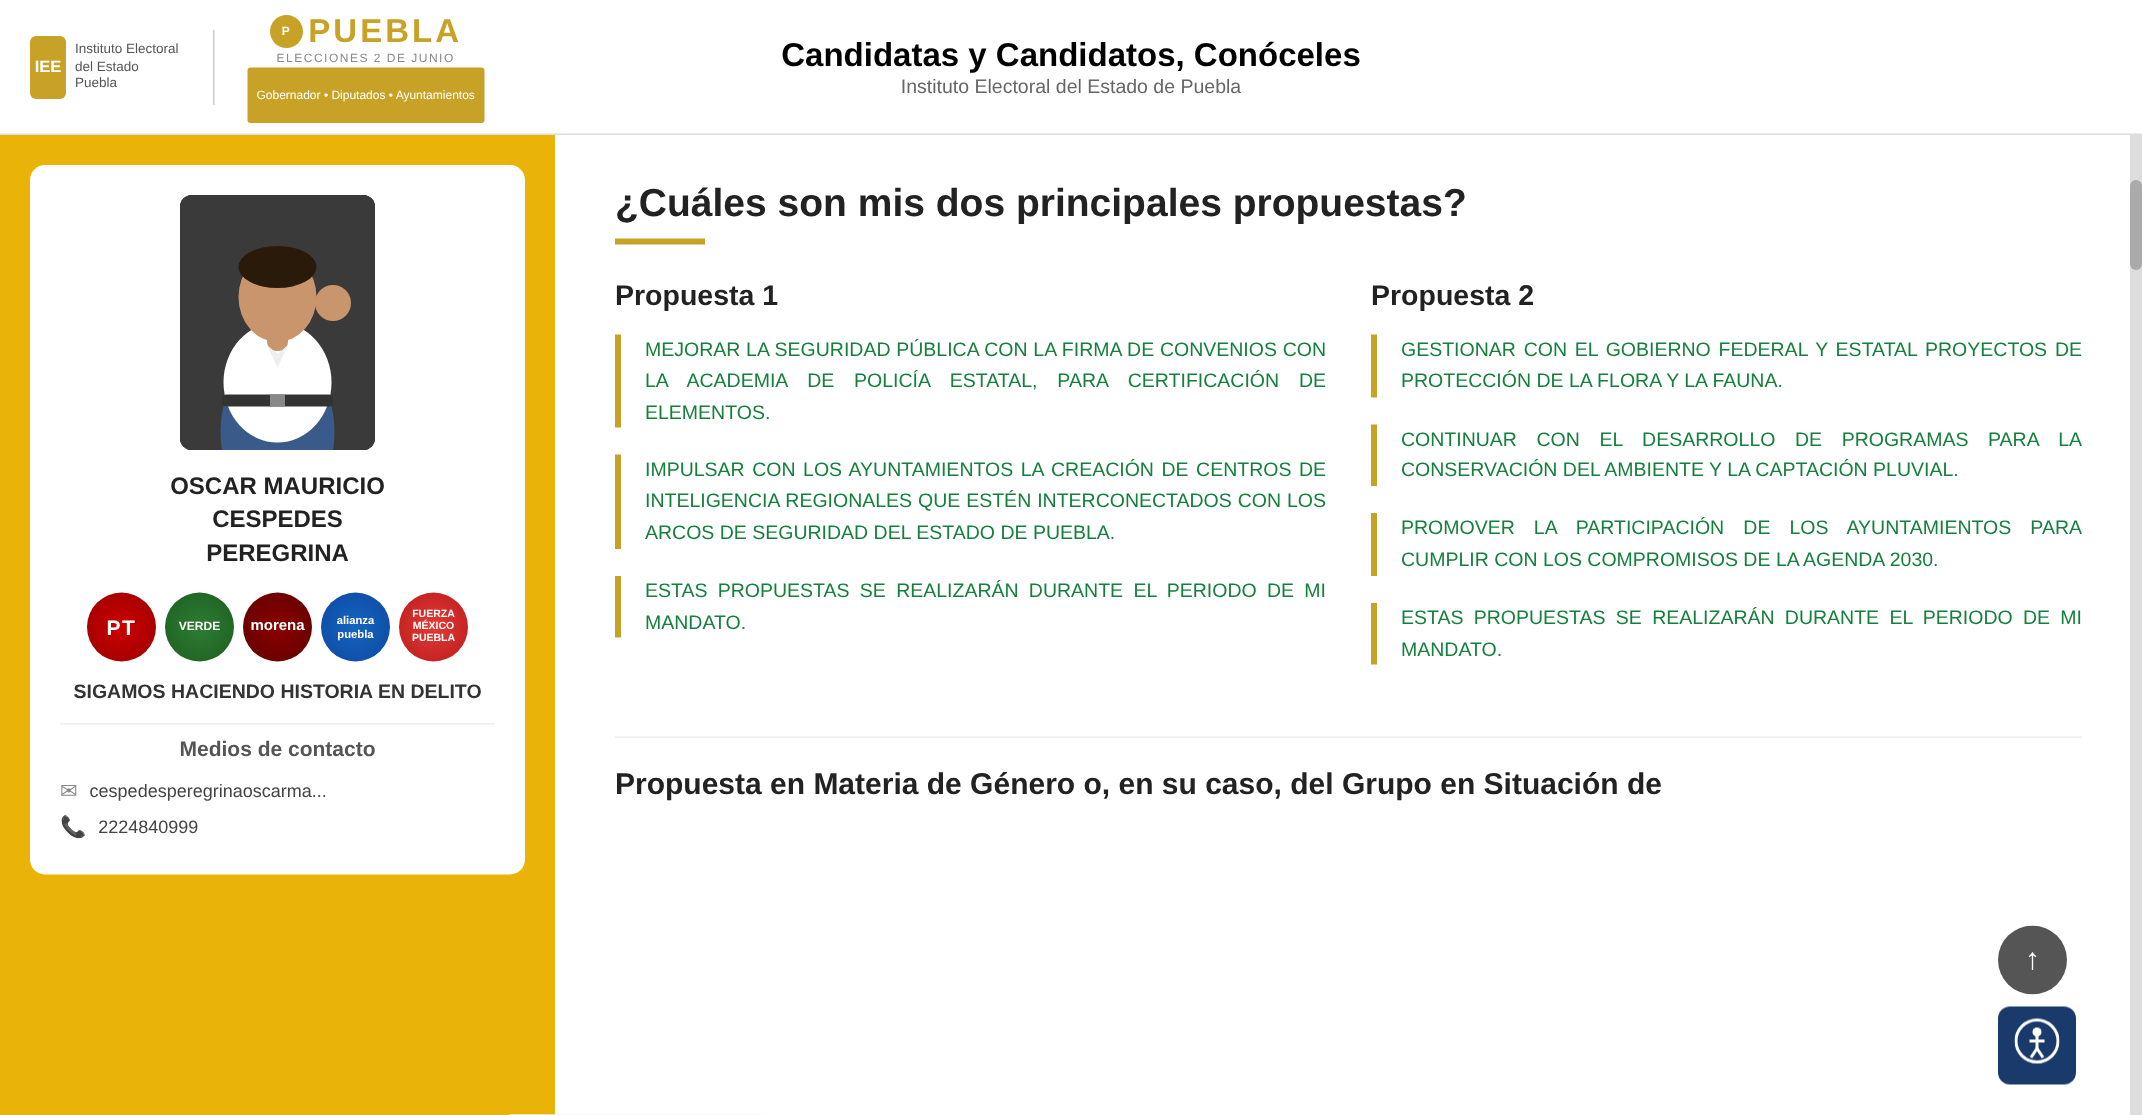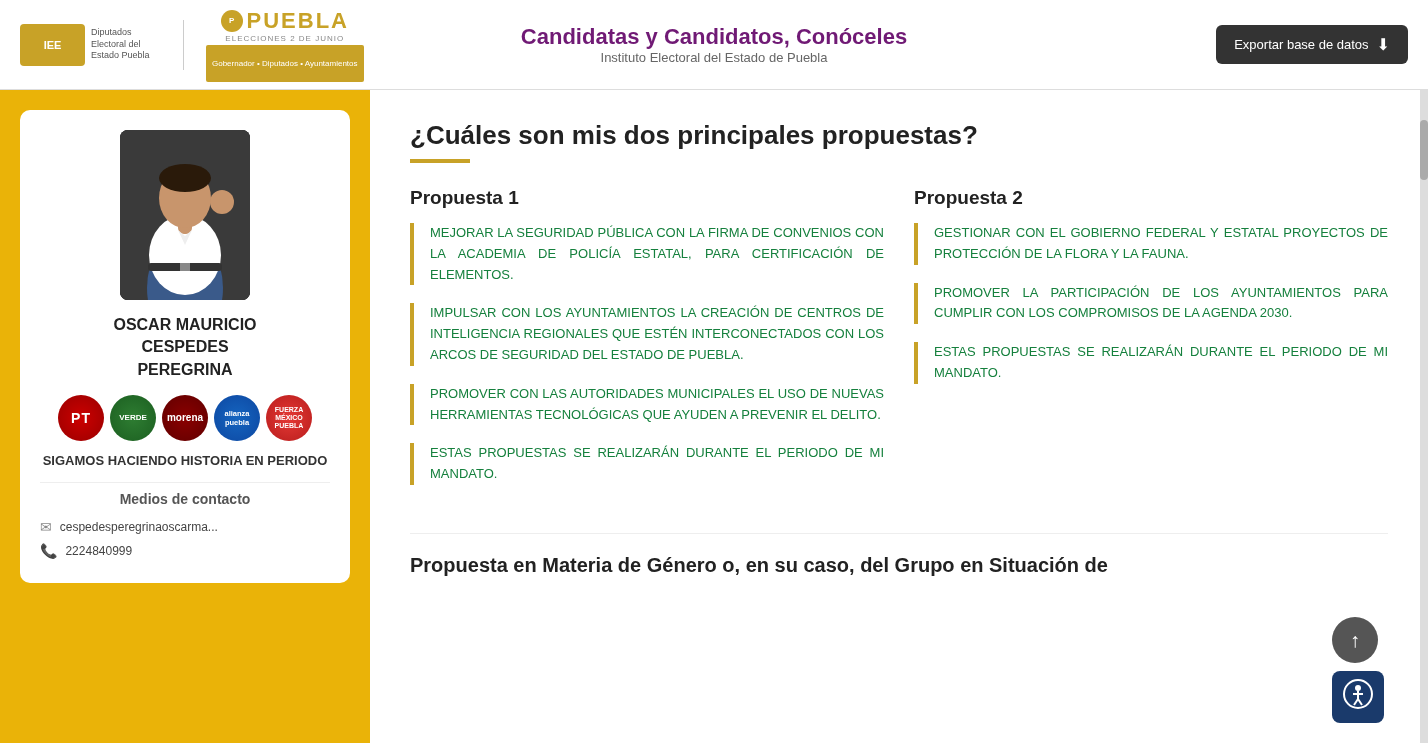--- a/index.html
+++ b/index.html
@@ -20,21 +20,21 @@
       align-items: center;
       gap: 10px;
     }
     .logo-iee {
       display: flex;
       align-items: center;
       gap: 6px;
     }
     .logo-iee-box {
       background: #c8a227;
-      width: 65px;
+      width: 24px;
       height: 42px;
       display: flex;
       align-items: center;
       justify-content: center;
       border-radius: 4px;
       color: white;
       font-weight: bold;
       font-size: 13px;
     }
     .logo-iee-text {
@@ -75,21 +75,21 @@
     }
     .header-center {
       position: absolute;
       left: 50%;
       transform: translateX(-50%);
       text-align: center;
     }
     .header-title {
       font-size: 22px;
       font-weight: bold;
-      color: #701a75;
+      color: #000000;
     }
     .header-subtitle {
       font-size: 13px;
       color: #666;
     }
     .header-btn {
       margin-left: auto;
       background: #333;
       color: white;
       border: none;
@@ -308,45 +308,41 @@
   </style>
 </head>
 <body>
 
 <header class="header">
   <div class="header-logos">
     <div class="logo-iee">
       <div class="logo-iee-box">
         <span style="font-size:11px;font-weight:900;">IEE</span>
       </div>
-      <div class="logo-iee-text">Diputados Electoral del Estado
+      <div class="logo-iee-text">Instituto Electoral del Estado
 Puebla</div>
     </div>
     <div class="divider-v"></div>
     <div class="logo-puebla">
       <div style="display:flex;align-items:center;gap:4px;">
         <div style="background:#c8a227;width:22px;height:22px;border-radius:50%;display:flex;align-items:center;justify-content:center;">
           <span style="font-size:8px;color:white;font-weight:bold;">P</span>
         </div>
         <span class="logo-puebla-top">PUEBLA</span>
       </div>
       <div class="logo-puebla-sub">ELECCIONES 2 DE JUNIO</div>
       <div class="logo-puebla-badge">Gobernador • Diputados • Ayuntamientos</div>
     </div>
   </div>
 
   <div class="header-center">
     <div class="header-title">Candidatas y Candidatos, Conóceles</div>
     <div class="header-subtitle">Instituto Electoral del Estado de Puebla</div>
   </div>
 
-  <button class="header-btn">
-    <span>Exportar base de datos</span>
-    <span style="font-size:16px;">⬇</span>
-  </button>
 </header>
 
 <div class="main-layout">
 
   <aside class="sidebar">
     <div class="candidate-card">
 
       <div class="candidate-photo">
 
         <svg width="130" height="170" viewBox="0 0 130 170" xmlns="http://www.w3.org/2000/svg">
@@ -381,21 +377,21 @@
         <div class="party-badge party-pt" style="font-size:14px;font-weight:900;letter-spacing:1px;">PT</div>
         <div class="party-badge party-verde" style="font-size:8px;">
           <span>VERDE</span>
         </div>
         <div class="party-badge party-morena" style="font-size:10px;">morena</div>
         <div class="party-badge party-alianza" style="font-size:7.5px;line-height:1.2;text-align:center;">alianza<br>puebla</div>
         <div class="party-badge party-fuerza" style="font-size:7px;line-height:1.2;text-align:center;">FUERZA<br>MÉXICO<br>PUEBLA</div>
       </div>
 
       <div class="candidate-slogan">SIGAMOS HACIENDO HISTORIA
-EN PERIODO</div>
+EN DELITO</div>
 
       <div class="contact-section">
         <div class="contact-title">Medios de contacto</div>
         <div class="contact-item">
           <span class="contact-icon">✉</span>
           <span>cespedesperegrinaoscarma...</span>
         </div>
         <div class="contact-item">
           <span class="contact-icon">📞</span>
           <span>2224840999</span>
@@ -413,32 +409,32 @@
       <div class="proposal-col">
         <div class="proposal-label">Propuesta 1</div>
 
         <div class="proposal-item">
           <p class="proposal-text">MEJORAR LA SEGURIDAD PÚBLICA CON LA FIRMA DE CONVENIOS CON LA ACADEMIA DE POLICÍA ESTATAL, PARA CERTIFICACIÓN DE ELEMENTOS.</p>
         </div>
         <div class="proposal-item">
           <p class="proposal-text">IMPULSAR CON LOS AYUNTAMIENTOS LA CREACIÓN DE CENTROS DE INTELIGENCIA REGIONALES QUE ESTÉN INTERCONECTADOS CON LOS ARCOS DE SEGURIDAD DEL ESTADO DE PUEBLA.</p>
         </div>
         <div class="proposal-item">
-          <p class="proposal-text">PROMOVER CON LAS AUTORIDADES MUNICIPALES EL USO DE NUEVAS HERRAMIENTAS TECNOLÓGICAS QUE AYUDEN A PREVENIR EL DELITO.</p>
-        </div>
-        <div class="proposal-item">
           <p class="proposal-text">ESTAS PROPUESTAS SE REALIZARÁN DURANTE EL PERIODO DE MI MANDATO.</p>
         </div>
       </div>
 
       <div class="proposal-col">
         <div class="proposal-label">Propuesta 2</div>
 
         <div class="proposal-item">
           <p class="proposal-text">GESTIONAR CON EL GOBIERNO FEDERAL Y ESTATAL PROYECTOS DE PROTECCIÓN DE LA FLORA Y LA FAUNA.</p>
+        </div>
+        <div class="proposal-item">
+          <p class="proposal-text">CONTINUAR CON EL DESARROLLO DE PROGRAMAS PARA LA CONSERVACIÓN DEL AMBIENTE Y LA CAPTACIÓN PLUVIAL.</p>
         </div>
         <div class="proposal-item">
           <p class="proposal-text">PROMOVER LA PARTICIPACIÓN DE LOS AYUNTAMIENTOS PARA CUMPLIR CON LOS COMPROMISOS DE LA AGENDA 2030.</p>
         </div>
         <div class="proposal-item">
           <p class="proposal-text">ESTAS PROPUESTAS SE REALIZARÁN DURANTE EL PERIODO DE MI MANDATO.</p>
         </div>
       </div>
     </div>
 

